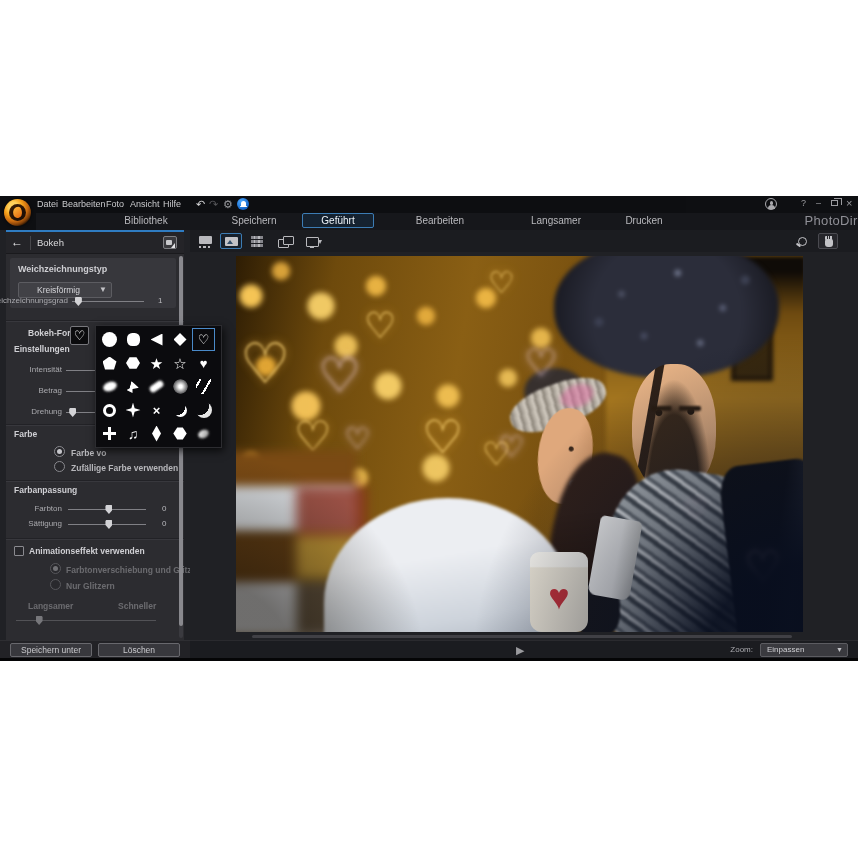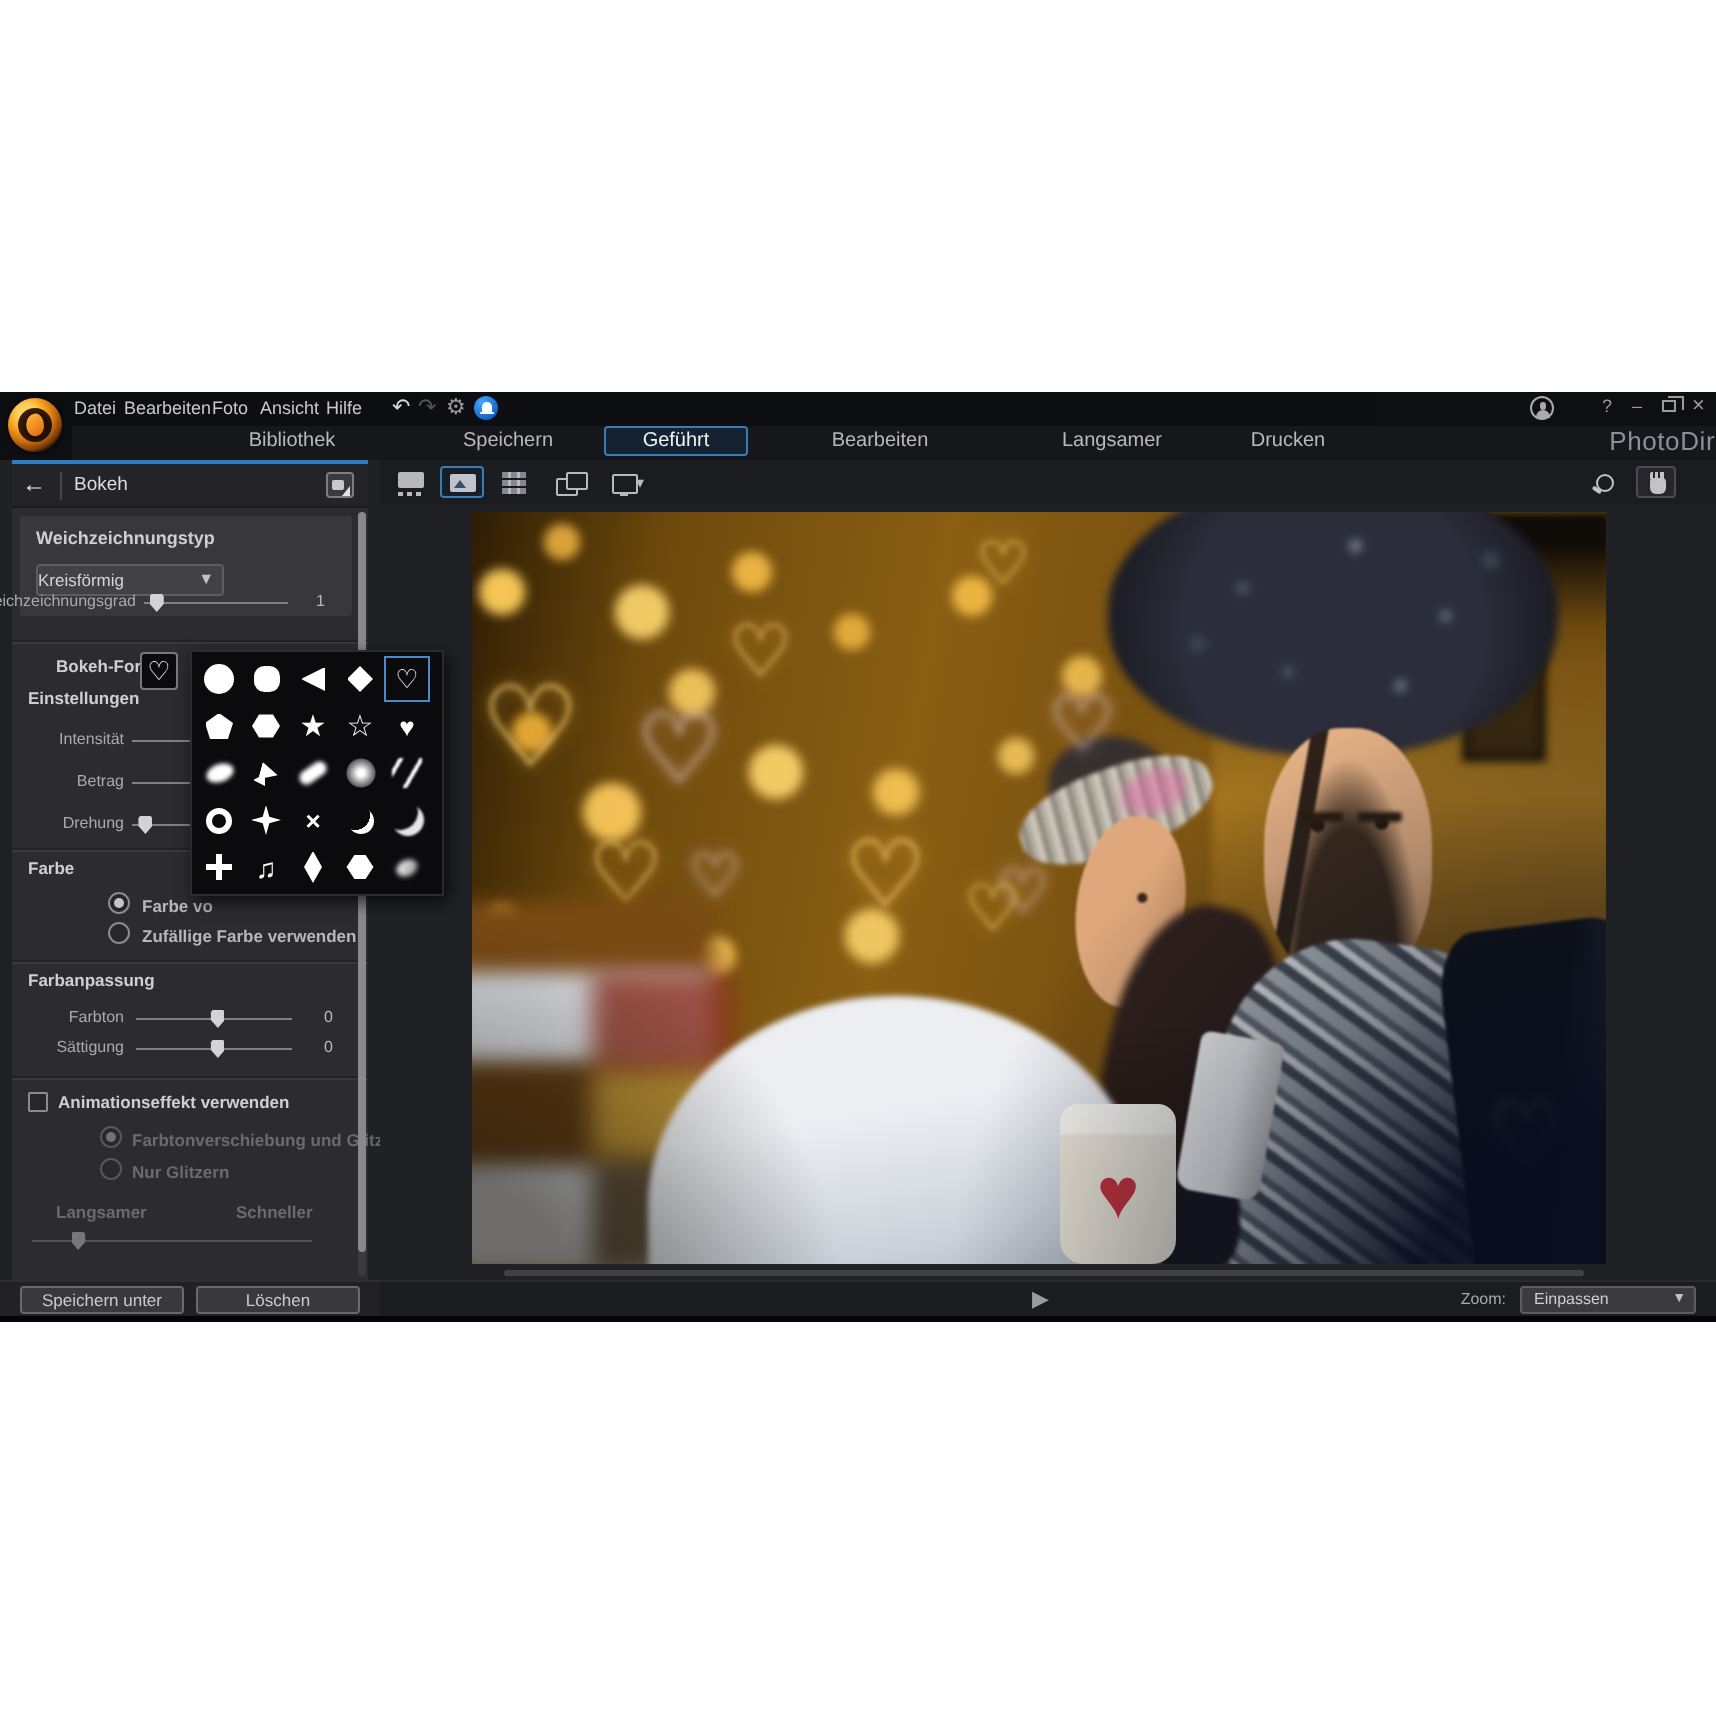--- a/index.html
+++ b/index.html
@@ -47,21 +47,21 @@
   .back-arrow{position:absolute;left:5px;top:3px;font-size:12px;color:#e8e8ea;font-weight:bold;}
   .p-hdiv{position:absolute;left:24px;top:4px;width:1px;height:14px;background:#47474b;}
   .p-title{position:absolute;left:31px;top:5px;font-size:9.5px;color:#dcdcde;}
   .export-ico{position:absolute;right:7px;top:4px;width:14px;height:13px;border:1px solid #7d7d81;border-radius:2px;background:#3a3a3e;}
   .export-ico::before{content:"";position:absolute;left:2px;top:3px;width:6px;height:5px;background:#c9c9cc;border-radius:1px;}
   .export-ico::after{content:"";position:absolute;right:1px;bottom:0px;width:0;height:0;border-left:4px solid transparent;border-bottom:5px solid #e3e3e6;}
   .group1{position:absolute;left:4px;top:26px;width:166px;height:50px;background:#37373c;border-radius:2px;}
   .lbl{position:absolute;font-size:8.5px;color:#b6b6ba;white-space:nowrap;font-weight:bold;}
   .lbl.bright{color:#cfcfd3;}
   .dropdown{position:absolute;height:16px;background:#414146;border:1px solid #5c5c61;border-radius:2px;
-    font-size:8.5px;color:#d4d4d8;line-height:14px;padding-left:0;}
+    font-size:8.5px;color:#d4d4d8;line-height:14px;padding-left:18px;}
   .dropdown .arr{position:absolute;right:4px;top:0;font-size:8px;color:#c2c2c6;}
   .srow{position:absolute;height:12px;}
   .srow .sl{position:absolute;right:0;top:2px;font-size:8px;color:#aaaaae;white-space:nowrap;}
   .track{position:absolute;top:7px;height:1px;background:#808085;}
   .knob{position:absolute;top:-4px;width:7px;height:9px;background:#d3d3d6;
     clip-path:polygon(12% 0,88% 0,100% 12%,100% 55%,50% 100%,0 55%,0 12%);}
   .sval{position:absolute;top:2px;font-size:8px;color:#b9b9bd;}
   .sep{position:absolute;left:0;width:178px;height:1px;background:#222226;box-shadow:0 1px 0 #38383d;}
   .radio{position:absolute;width:11px;height:11px;border:1px solid #8a8a8f;border-radius:50%;background:#27272b;}
   .radio.sel::after{content:"";position:absolute;left:2px;top:2px;width:5px;height:5px;border-radius:50%;background:#c6c6ca;}

